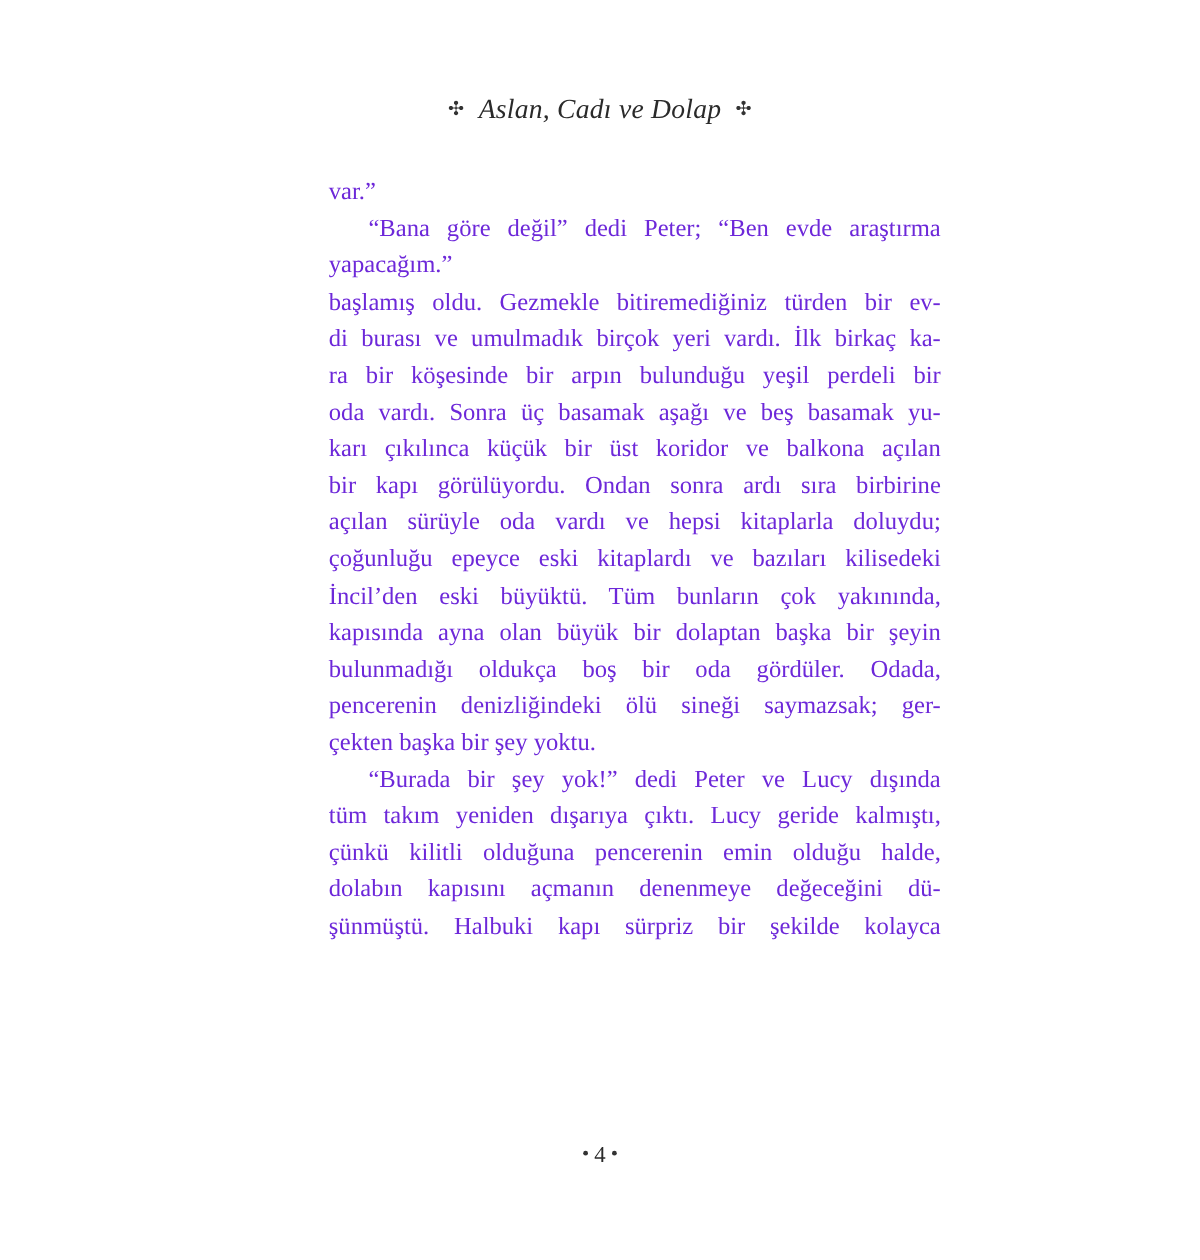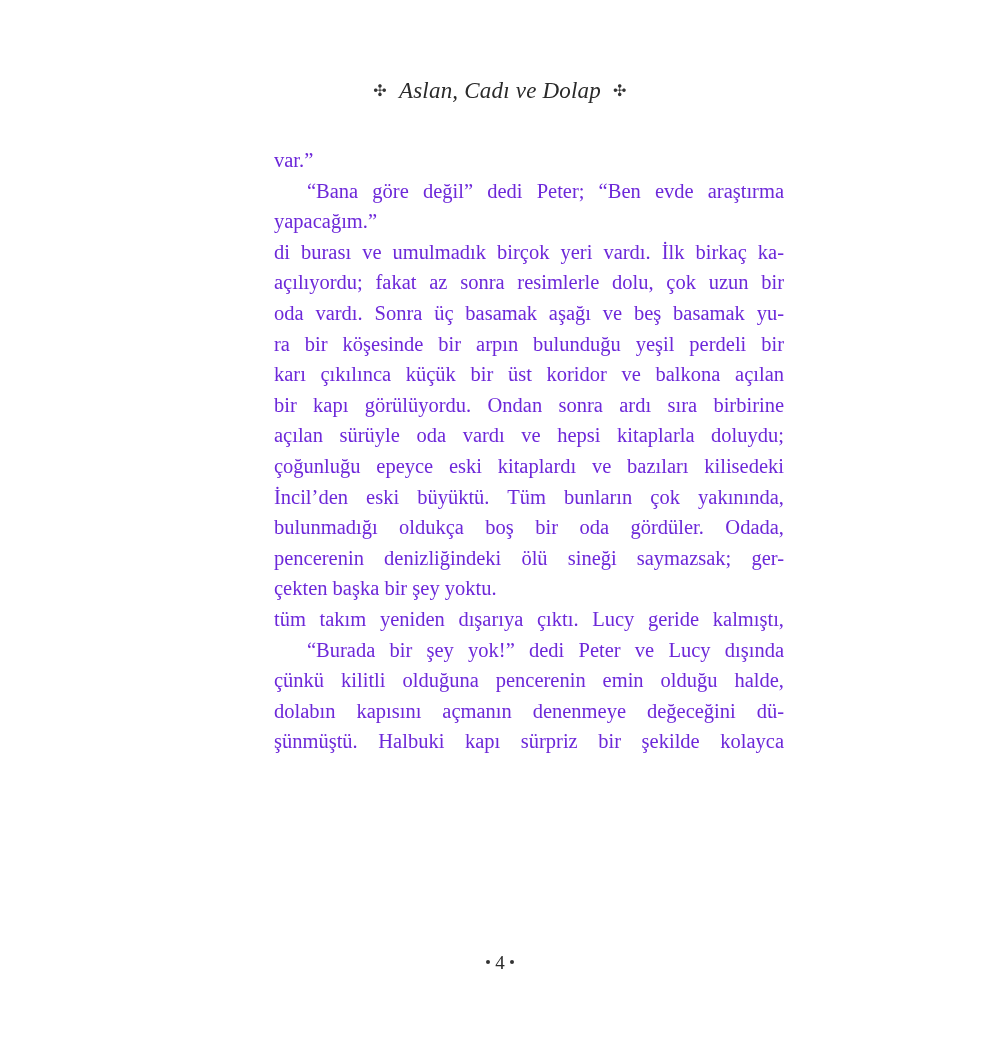--- a/index.html
+++ b/index.html
@@ -87,34 +87,35 @@
 <div class="page">
 
   <div class="running-head">
     <span class="ornament">✣</span><span>Aslan, Cadı ve Dolap</span><span class="ornament">✣</span>
   </div>
 
   <div class="body-text" id="body-text">
       <span class="line last">var.”</span>
       <span class="line indent">“Bana göre değil” dedi Peter; “Ben evde araştırma</span>
       <span class="line last">yapacağım.”</span>
+      <span class="line">başlamış oldu. Gezmekle bitiremediğiniz türden bir ev-</span>
       <span class="line">di burası ve umulmadık birçok yeri vardı. İlk birkaç ka-</span>
-      <span class="line">açılıyordu; fakat az sonra resimlerle dolu, çok uzun bir</span>
+      <span class="line">ra bir köşesinde bir arpın bulunduğu yeşil perdeli bir</span>
       <span class="line">oda vardı. Sonra üç basamak aşağı ve beş basamak yu-</span>
-      <span class="line">ra bir köşesinde bir arpın bulunduğu yeşil perdeli bir</span>
       <span class="line">karı çıkılınca küçük bir üst koridor ve balkona açılan</span>
       <span class="line">bir kapı görülüyordu. Ondan sonra ardı sıra birbirine</span>
       <span class="line">açılan sürüyle oda vardı ve hepsi kitaplarla doluydu;</span>
       <span class="line">çoğunluğu epeyce eski kitaplardı ve bazıları kilisedeki</span>
       <span class="line">İncil’den eski büyüktü. Tüm bunların çok yakınında,</span>
+      <span class="line">kapısında ayna olan büyük bir dolaptan başka bir şeyin</span>
       <span class="line">bulunmadığı oldukça boş bir oda gördüler. Odada,</span>
       <span class="line">pencerenin denizliğindeki ölü sineği saymazsak; ger-</span>
       <span class="line last">çekten başka bir şey yoktu.</span>
+      <span class="line indent">“Burada bir şey yok!” dedi Peter ve Lucy dışında</span>
       <span class="line">tüm takım yeniden dışarıya çıktı. Lucy geride kalmıştı,</span>
-      <span class="line indent">“Burada bir şey yok!” dedi Peter ve Lucy dışında</span>
       <span class="line">çünkü kilitli olduğuna pencerenin emin olduğu halde,</span>
       <span class="line">dolabın kapısını açmanın denenmeye değeceğini dü-</span>
       <span class="line">şünmüştü. Halbuki kapı sürpriz bir şekilde kolayca</span>
     </div>
 
   <div class="folio">
     <span class="dot"></span><span>4</span><span class="dot"></span>
   </div>
 
 </div>

